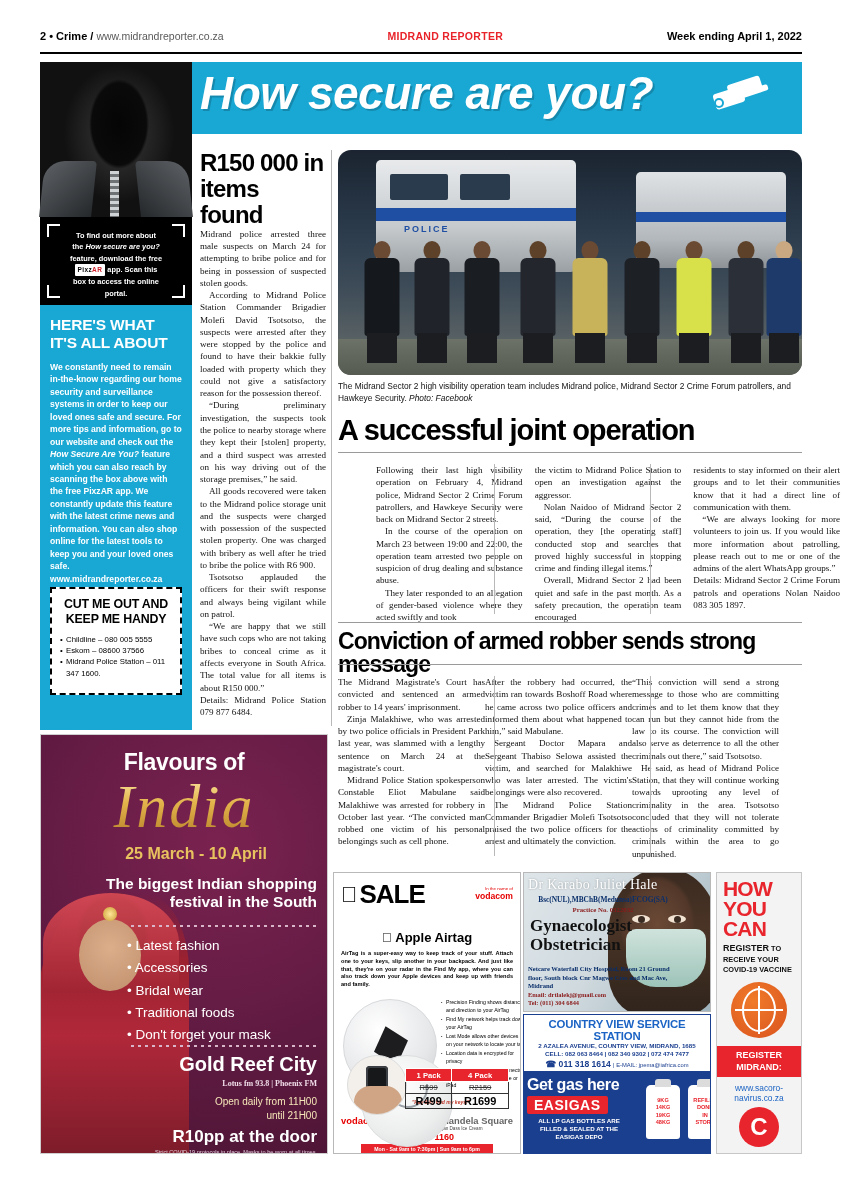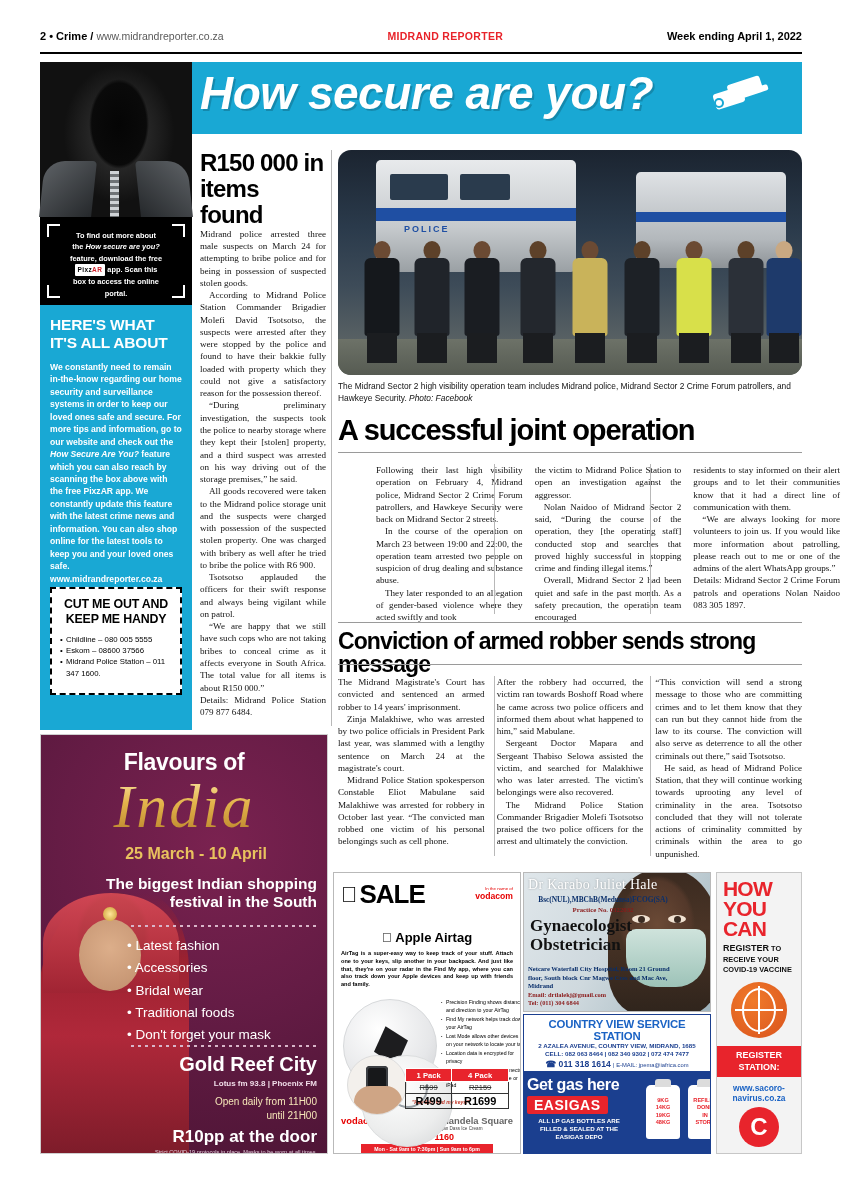--- a/index.html
+++ b/index.html
@@ -159,21 +159,21 @@
   .joint-cols .c { width: 147px; }
 
   
   .rule-conv { position: absolute; left: 338px; top: 622px; width: 464px; height: 1px; background: #9a9a9a; }
   .hl-conv {
     position: absolute; left: 338px; top: 630px; width: 464px;
     font-family: "Liberation Sans", sans-serif; font-weight: bold;
     font-size: 23px; line-height: 1.0; letter-spacing: -0.9px; color: #000;
   }
   .rule-conv2 { position: absolute; left: 338px; top: 664px; width: 464px; height: 1px; background: #9a9a9a; }
-  .conv-cols { position: absolute; left: 338px; top: 676px; width: 464px; display: flex; gap: 12px; }
+  .conv-cols { position: absolute; left: 338px; top: 676px; width: 464px; display: flex; gap: 0; }
   .conv-cols .c { width: 147px; }
 
   
   .ad-india {
     position: absolute; left: 40px; top: 734px; width: 288px; height: 420px;
     background: radial-gradient(circle at 62% 26%, #7a2250 0%, #651c45 45%, #4b1434 100%);
     border: 1px solid #cfcfcf; overflow: hidden;
   }
   .india-t1 { position:absolute; top:14px; left:0; width:100%; text-align:center;
     font-family:"Liberation Sans",sans-serif; font-weight:bold; font-size:23px; color:#fff; letter-spacing:-0.3px;}
@@ -187,21 +187,21 @@
     font-family:"Liberation Sans",sans-serif; font-weight:bold; font-size:15.5px; line-height:1.15; color:#fff;}
   .india-dots { position:absolute; top:190px; right:10px; width:186px; height:2px;
     background:repeating-linear-gradient(90deg,#d8b5c9 0 3px,transparent 3px 7px);}
   .india-list { position:absolute; top:200px; right:10px; width:190px;
     font-family:"Liberation Sans",sans-serif; font-size:13.5px; line-height:1.65; color:#fff;}
   .india-dots2 { position:absolute; top:310px; right:10px; width:186px; height:2px;
     background:repeating-linear-gradient(90deg,#d8b5c9 0 3px,transparent 3px 7px);}
   .india-grc { position:absolute; top:318px; right:10px; width:200px; text-align:right;
     font-family:"Liberation Sans",sans-serif; font-weight:bold; font-size:20px; color:#fff;}
   .india-radio { position:absolute; top:344px; right:10px; width:200px; text-align:right;
-    font-family:Liberation Sans, sans-serif; font-weight:bold; font-size:8px; color:#f0dce8;}
+    font-family:Liberation Serif, serif; font-weight:bold; font-size:8px; color:#f0dce8;}
   .india-hours { position:absolute; top:360px; right:10px; width:200px; text-align:right;
     font-family:"Liberation Sans",sans-serif; font-size:10px; line-height:1.35; color:#f6e7b8;}
   .india-price { position:absolute; top:392px; right:10px; width:200px; text-align:right;
     font-family:"Liberation Sans",sans-serif; font-weight:bold; font-size:17px; color:#fff;}
   .india-covid { position:absolute; top:414px; right:10px; width:200px; text-align:right;
     font-family:"Liberation Sans",sans-serif; font-size:5.6px; line-height:1.35; color:#e0c9d8;}
   .india-model { position:absolute; left:-4px; bottom:0; width:152px; height:260px;
     background: radial-gradient(ellipse 52px 62px at 50% 16%, #2b1a14 0%, #22130f 60%, rgba(0,0,0,0) 70%),
                 linear-gradient(180deg, rgba(140,40,48,0) 0%, #9c2230 26%, #b0283a 55%, #7e1c2a 100%);
     border-radius: 46% 30% 0 0;}
@@ -315,21 +315,21 @@
   .covid-globe { margin: 8px auto 0; width: 56px; height: 56px; border-radius: 50%;
     background: radial-gradient(circle at 40% 34%, #f07a2a, #d9531d);
     position: relative; }
   .covid-globe::before { content:""; position:absolute; left:50%; top:4px; transform:translateX(-50%);
     width:2px; height:48px; background:#fff; }
   .covid-globe::after { content:""; position:absolute; left:4px; top:50%; transform:translateY(-50%);
     width:48px; height:2px; background:#fff; }
   .covid-ring { position:absolute; left:11px; top:6px; width:34px; height:44px; border:2px solid #fff; border-radius:50%;}
   .covid-online { margin-top:8px; text-align:center; font-size:9px; font-weight:bold; color:#fff;
     background:#e8242c; padding:4px 2px; line-height:1.25;}
-  .covid-url { margin-top:6px; text-align:center; font-size:8.4px; font-weight:bold; color:#1b63c4; line-height:1.25;}
+  .covid-url { margin-top:6px; text-align:center; font-size:8.4px; font-weight:normal; color:#1b63c4; line-height:1.25;}
   .covid-mark { position:absolute; left:50%; bottom:6px; transform:translateX(-50%);
     width:40px; height:40px; border-radius:50%; background:#e8242c; }
   .covid-mark span { position:absolute; left:0; top:0; width:100%; height:100%;
     display:flex; align-items:center; justify-content:center; color:#fff; font-size:24px; font-weight:bold;}
 </style>
 </head>
 <body>
 
 <div class="page">
 
@@ -684,21 +684,21 @@
       <span class="big">REGISTER</span>
       <span>TO RECEIVE YOUR</span>
       <span>COVID-19</span>
       <span>VACCINE</span>
     </div>
     <div class="covid-globe">
       <span class="covid-ring"></span>
     </div>
     <div class="covid-online">
       <span>REGISTER</span><br>
-      <span>STATION:</span>
+      <span>MIDRAND:</span>
     </div>
     <div class="covid-url">
       <span>www.sacoro-</span><br>
       <span>navirus.co.za</span>
     </div>
     <div class="covid-mark">
       <span>C</span>
     </div>
   </div>
 

